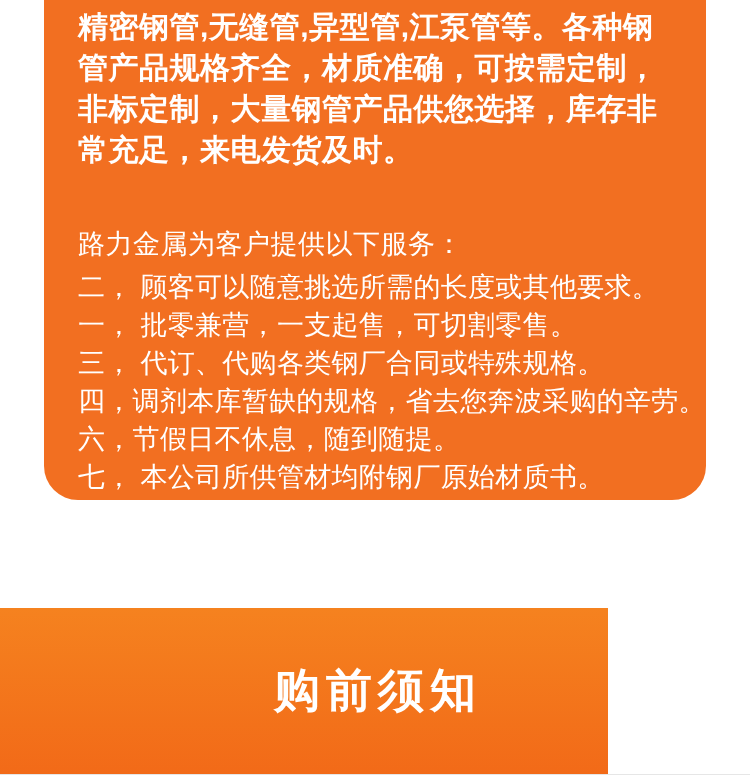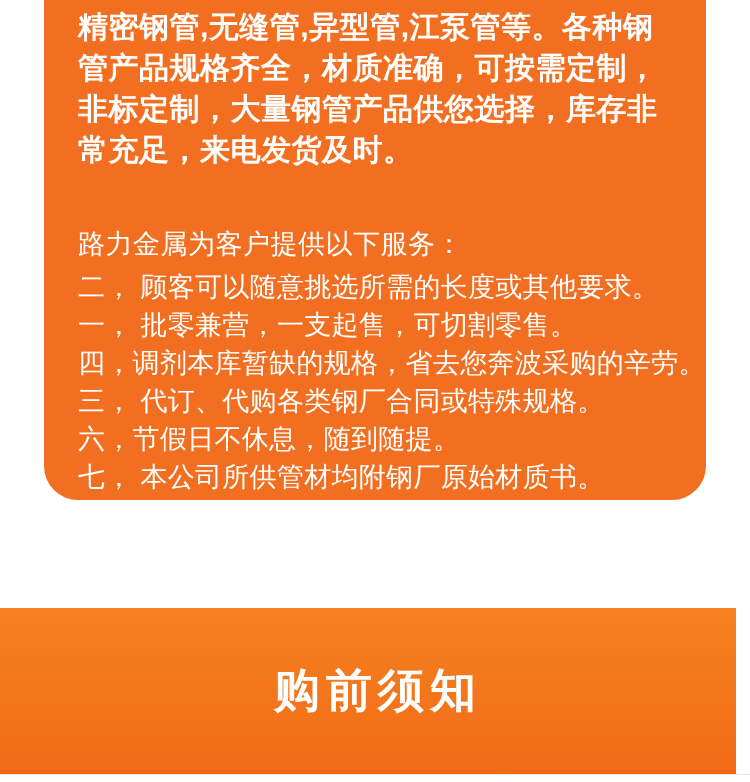--- a/index.html
+++ b/index.html
@@ -65,21 +65,21 @@
     font-weight: normal;
     letter-spacing: 0.3px;
     white-space: nowrap;
   }
 
   
   .band {
     position: absolute;
     left: 0;
     top: 608px;
-    width: 736px;
+    width: 608px;
     height: 166px;
     background: linear-gradient(to bottom, #F5821F 0%, #F26A18 100%);
   }
   .band-title {
     position: absolute;
     left: 0;
     top: 0;
     width: 750px;
     height: 166px;
     display: flex;
@@ -106,22 +106,22 @@
 <div class="page">
 
   <div class="panel">
     <p class="intro">精密钢管,无缝管,异型管,江泵管等。各种钢管产品规格齐全，材质准确，可按需定制，非标定制，大量钢管产品供您选择，库存非常充足，来电发货及时。</p>
 
     <div class="services-title">路力金属为客户提供以下服务：</div>
 
     <ul class="service-list">
       <li>二， 顾客可以随意挑选所需的长度或其他要求。</li>
       <li>一， 批零兼营，一支起售，可切割零售。</li>
+      <li>三， 代订、代购各类钢厂合同或特殊规格。</li>
       <li>四，调剂本库暂缺的规格，省去您奔波采购的辛劳。</li>
-      <li>三， 代订、代购各类钢厂合同或特殊规格。</li>
       <li>六，节假日不休息，随到随提。</li>
       <li>七， 本公司所供管材均附钢厂原始材质书。</li>
     </ul>
   </div>
 
   <div class="band">
     <div class="band-title">购前须知</div>
   </div>
 
   <div class="band-bottom-rule"></div>

